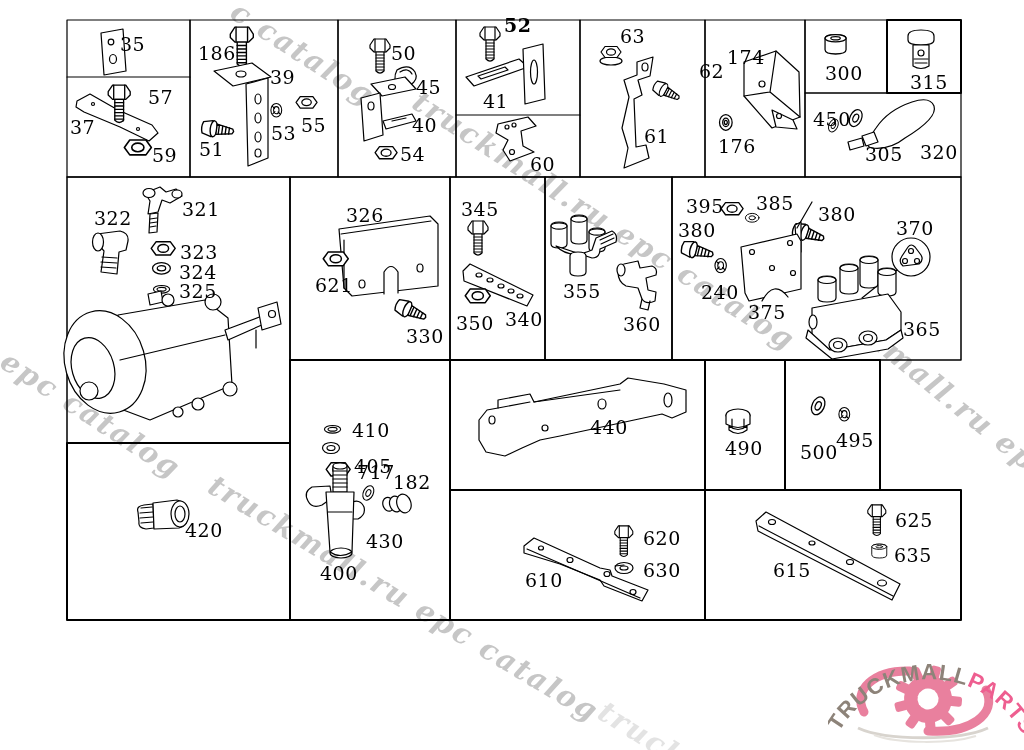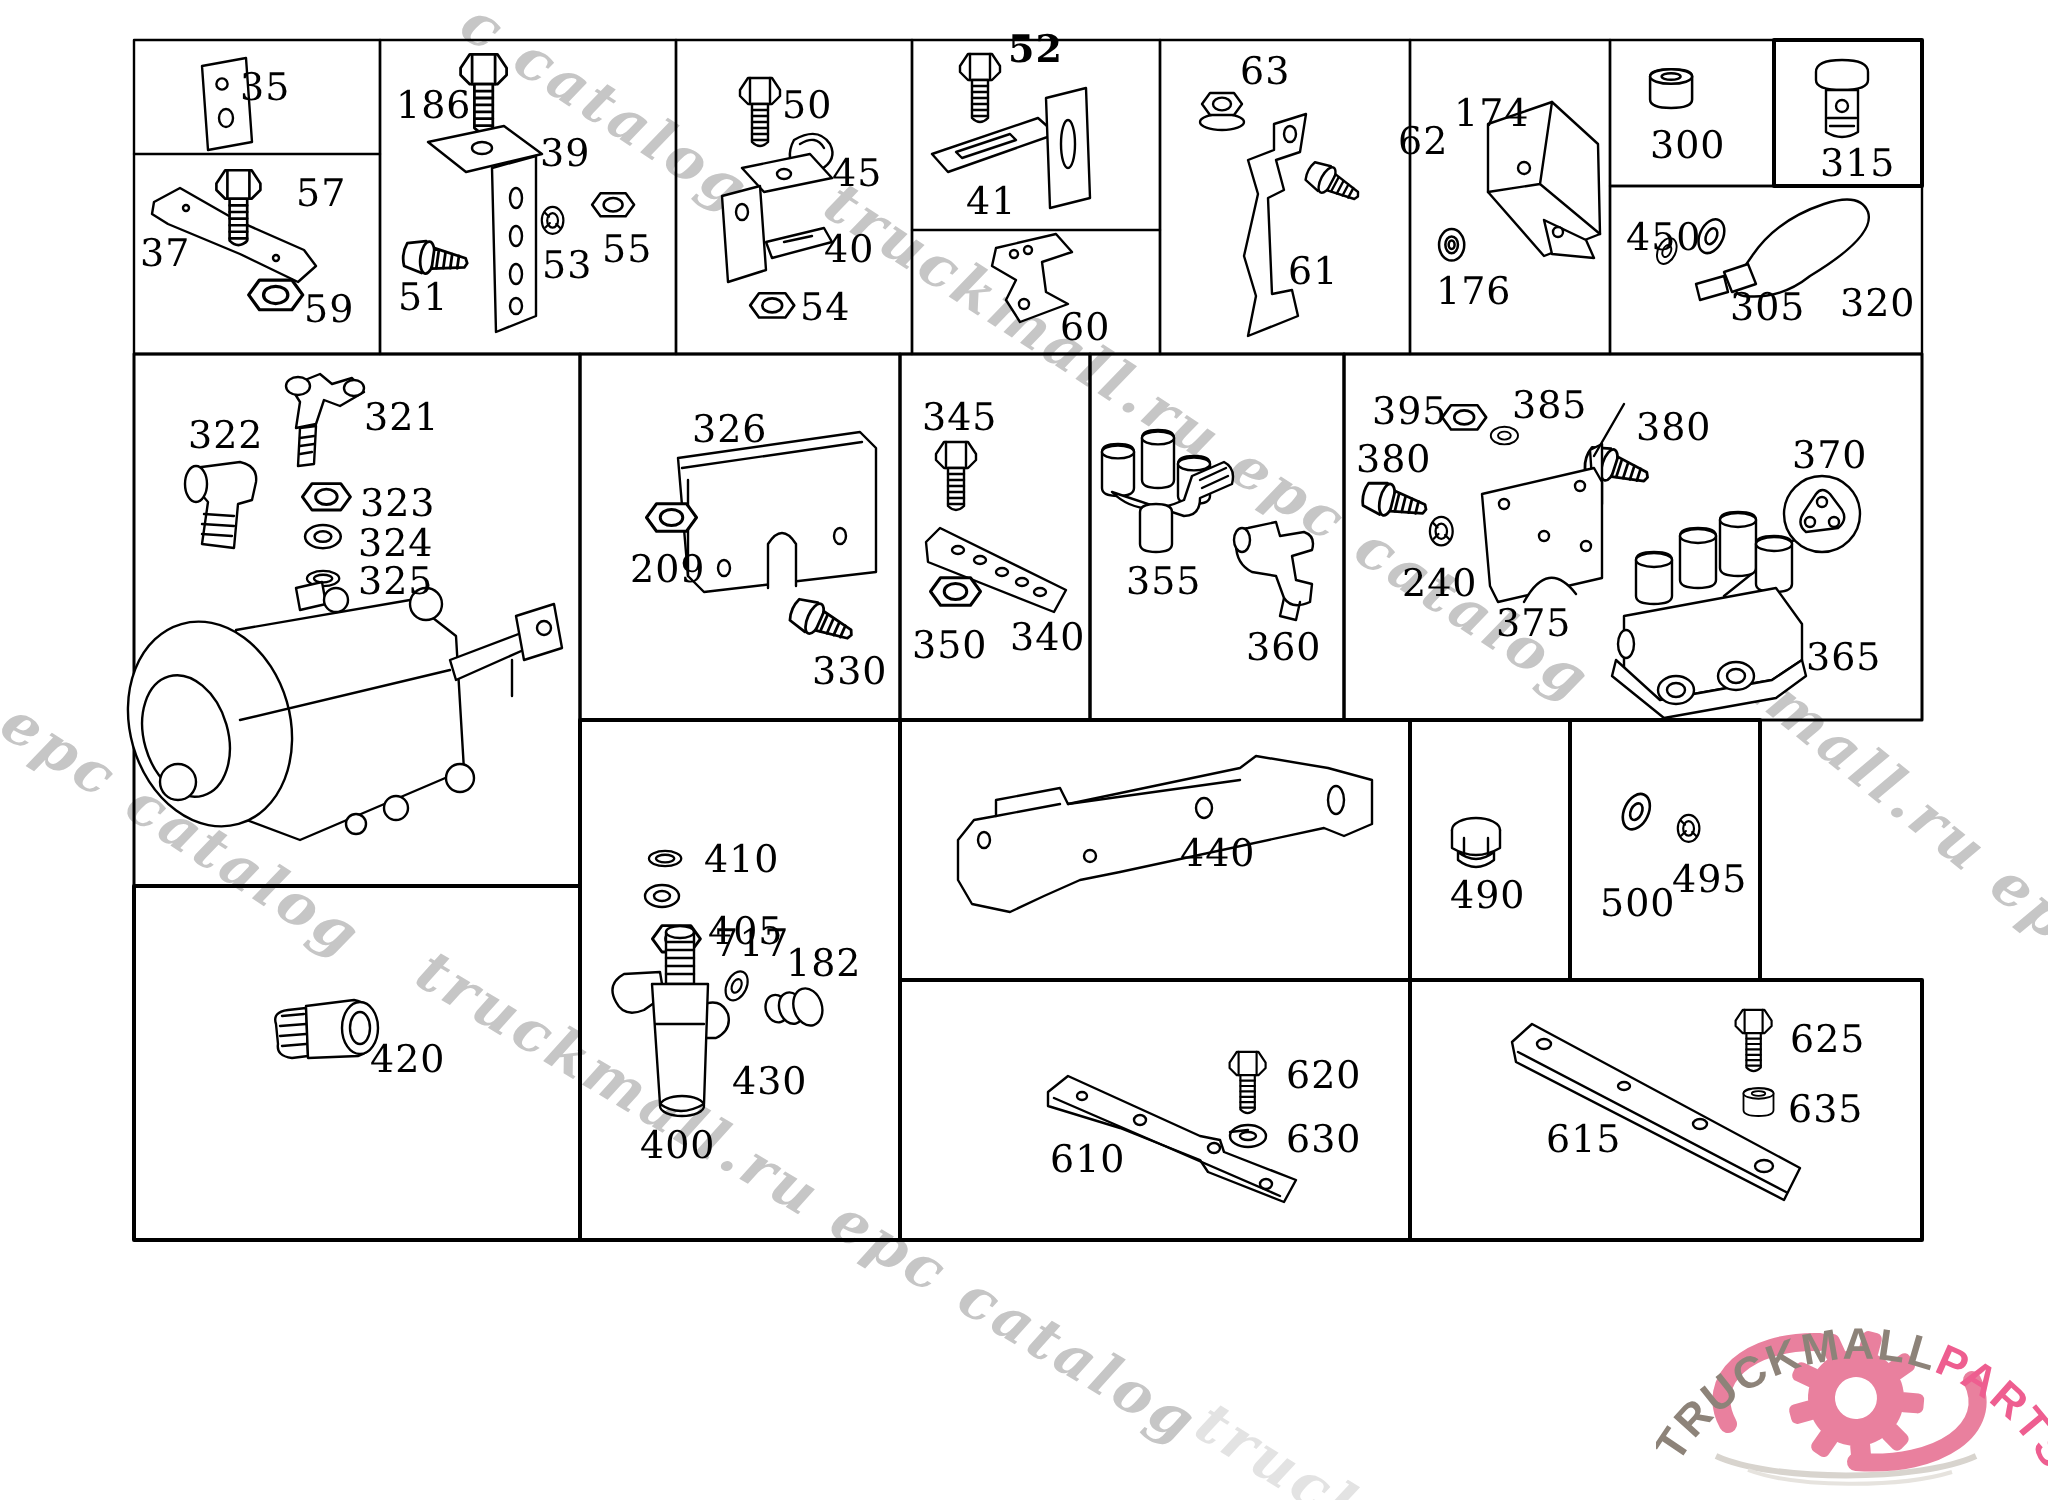--- a/index.html
+++ b/index.html
@@ -401,21 +401,21 @@
       <div class="plabel" style="left: 910px; top: 73px;">315</div>
       <div class="plabel" style="left: 813px; top: 110px;">450</div>
       <div class="plabel" style="left: 865px; top: 145px;">305</div>
       <div class="plabel" style="left: 920px; top: 143px;">320</div>
       <div class="plabel" style="left: 94px; top: 209px;">322</div>
       <div class="plabel" style="left: 182px; top: 200px;">321</div>
       <div class="plabel" style="left: 180px; top: 243px;">323</div>
       <div class="plabel" style="left: 179px; top: 263px;">324</div>
       <div class="plabel" style="left: 179px; top: 282px;">325</div>
       <div class="plabel" style="left: 346px; top: 206px;">326</div>
-      <div class="plabel" style="left: 315px; top: 276px;">209</div>
+      <div class="plabel" style="left: 315px; top: 276px;">621</div>
       <div class="plabel" style="left: 406px; top: 327px;">330</div>
       <div class="plabel" style="left: 461px; top: 200px;">345</div>
       <div class="plabel" style="left: 456px; top: 314px;">350</div>
       <div class="plabel" style="left: 505px; top: 310px;">340</div>
       <div class="plabel" style="left: 563px; top: 282px;">355</div>
       <div class="plabel" style="left: 623px; top: 315px;">360</div>
       <div class="plabel" style="left: 686px; top: 197px;">395</div>
       <div class="plabel" style="left: 756px; top: 194px;">385</div>
       <div class="plabel" style="left: 818px; top: 205px;">380</div>
       <div class="plabel" style="left: 678px; top: 221px;">380</div>

